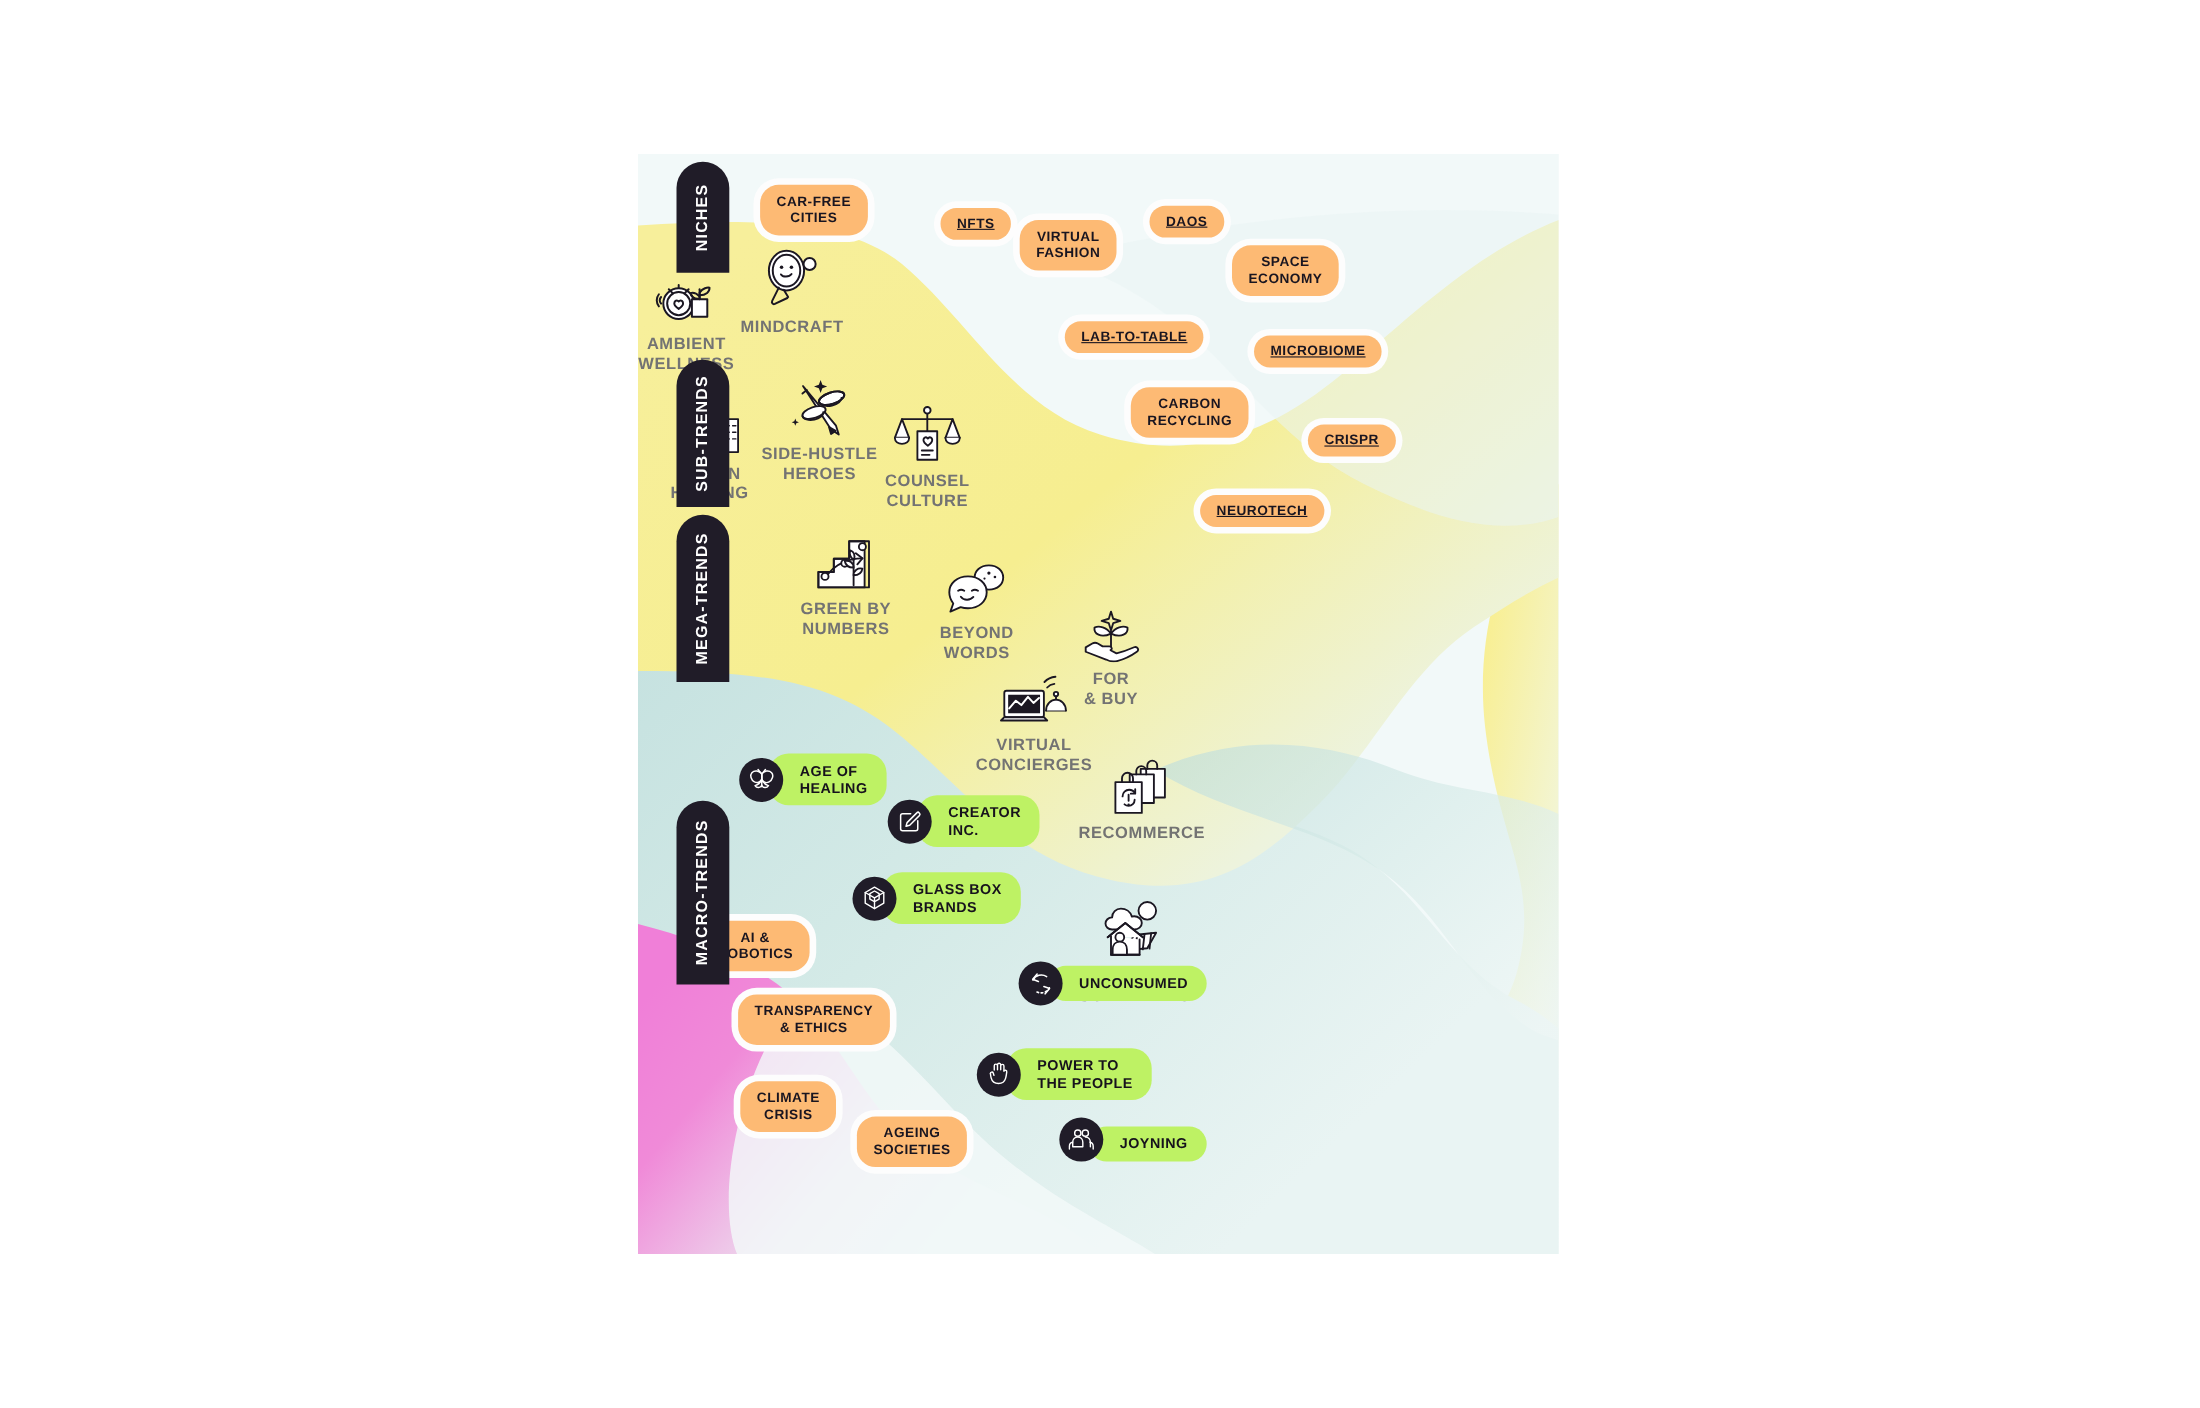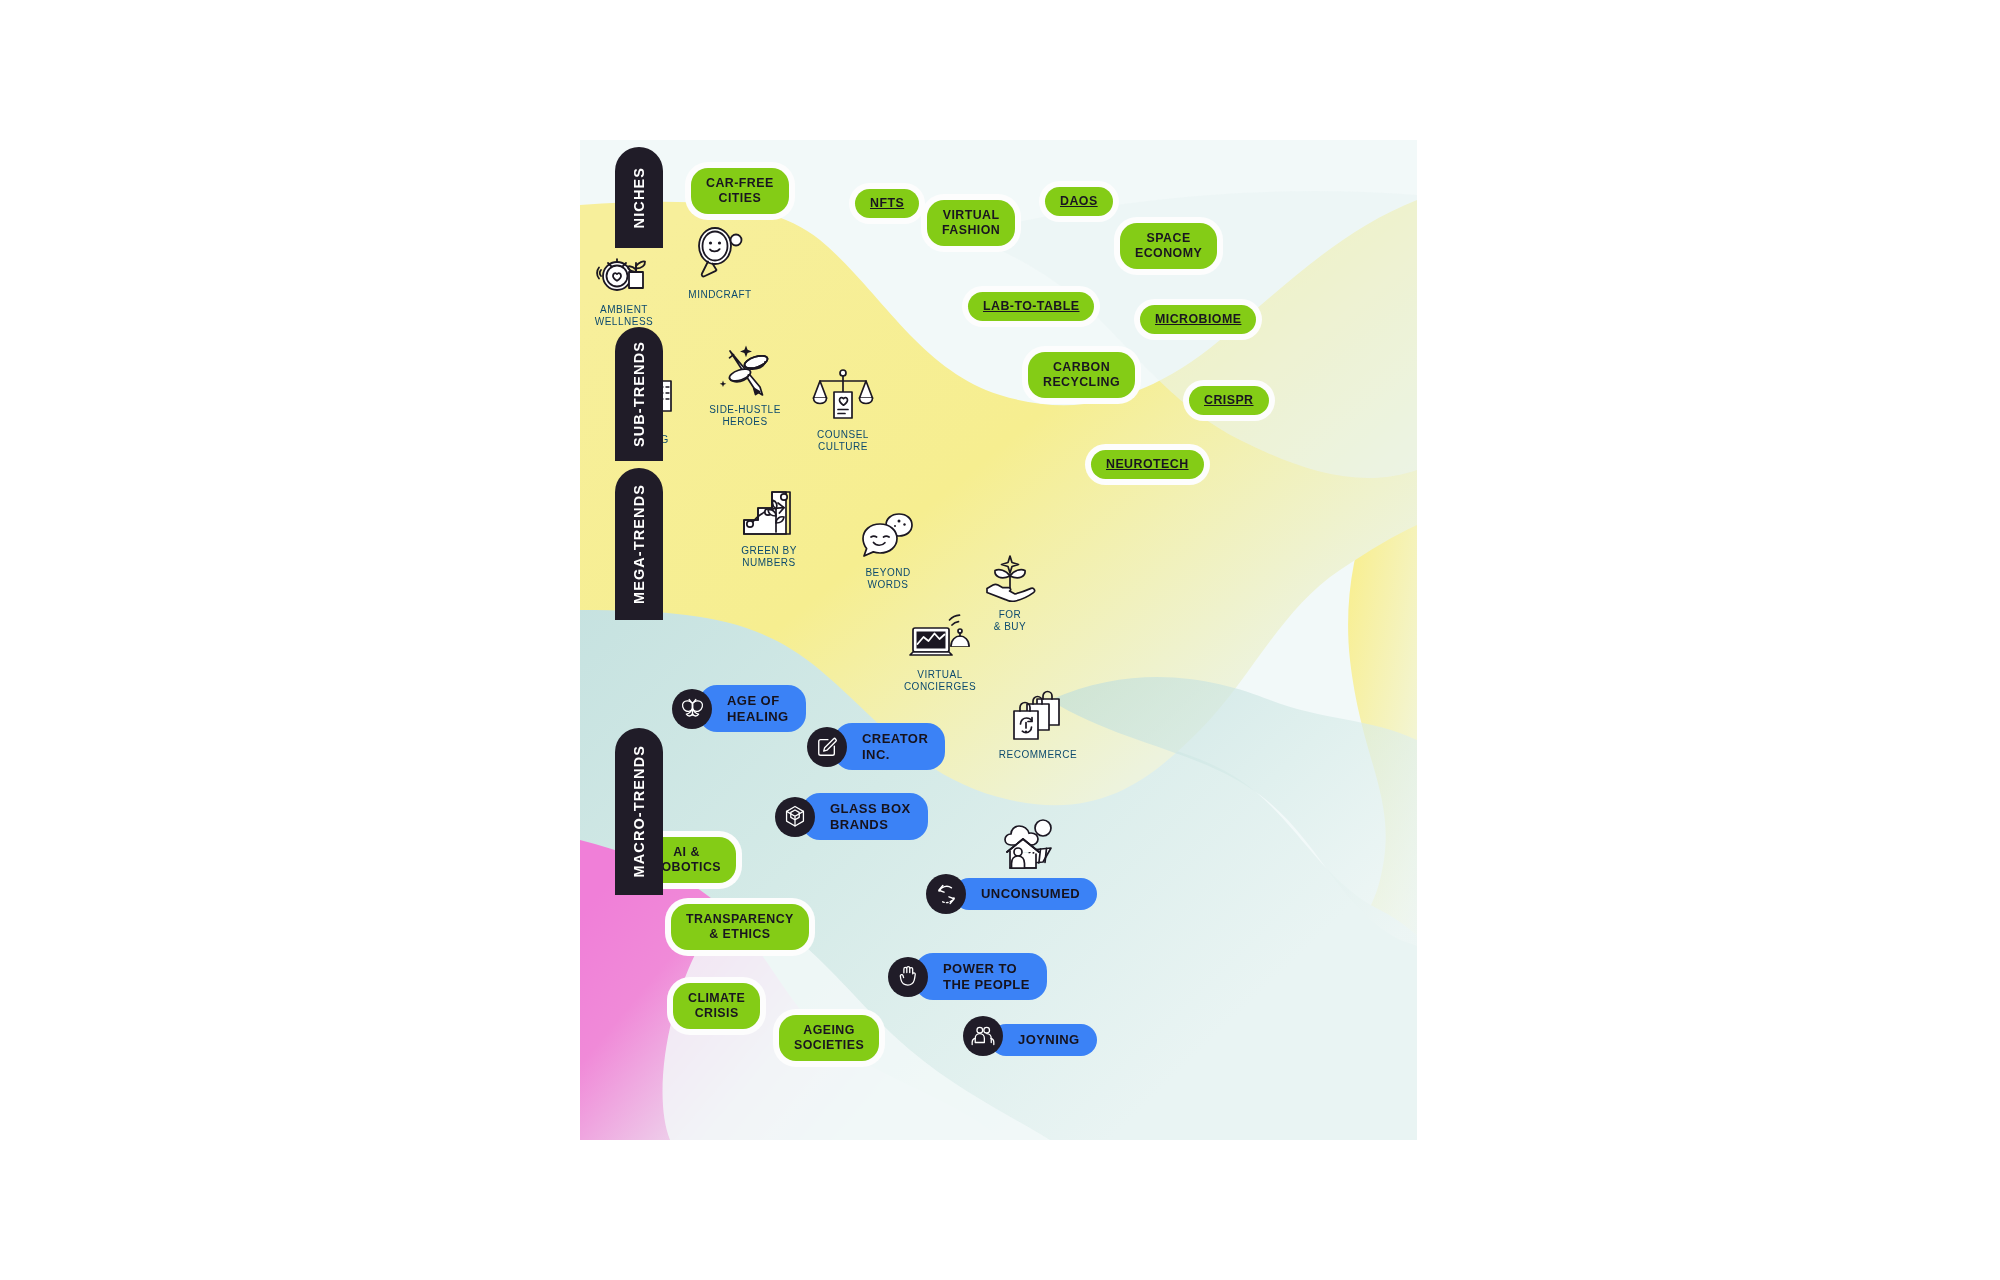--- a/index.html
+++ b/index.html
@@ -39,21 +39,21 @@
     font-size:14.5px;
     font-weight:bold;
     letter-spacing:1.1px;
     white-space:nowrap;
     line-height:1;
   }
 
   
   .pill{
     position:absolute;
-    background:#84cc16;
+    background:#fdba74;
     border-radius:17px;
     padding:8px 15px;
     text-align:center;
     font-size:12.4px;
     font-weight:bold;
     letter-spacing:0.45px;
     line-height:1.22;
     color:#191520;
     z-index:30;
     white-space:pre-line;
@@ -68,44 +68,44 @@
     text-align:center;
     z-index:25;
   }
   .subtrend .ico{
     height:54px;
     display:flex;align-items:flex-end;justify-content:center;
     margin-bottom:7px;
   }
   .subtrend .ico svg{display:block;}
   .subtrend .lbl{
-    font-size:10px;
-    font-weight:normal;
+    font-size:15px;
+    font-weight:bold;
     letter-spacing:0.5px;
     line-height:1.2;
-    color:#0c4a6e;
+    color:#737373;
     white-space:pre-line;
   }
 
   
   .mega{
     position:absolute;
     display:flex;align-items:center;
     z-index:35;
   }
   .mega .circ{
     width:40px;height:40px;border-radius:50%;
     background:#201c28;
     display:flex;align-items:center;justify-content:center;
     flex:0 0 auto;
     position:relative;z-index:2;
   }
   .mega .circ svg{display:block;}
   .mega .chip{
-    background:#3b82f6;
+    background:#bef264;
     border-radius:18px;
     margin-left:-13px;
     padding:8px 17px 8px 28px;
     font-size:13px;
     font-weight:bold;
     letter-spacing:0.45px;
     line-height:1.2;
     color:#16121c;
     white-space:pre-line;
     position:relative;z-index:1;

